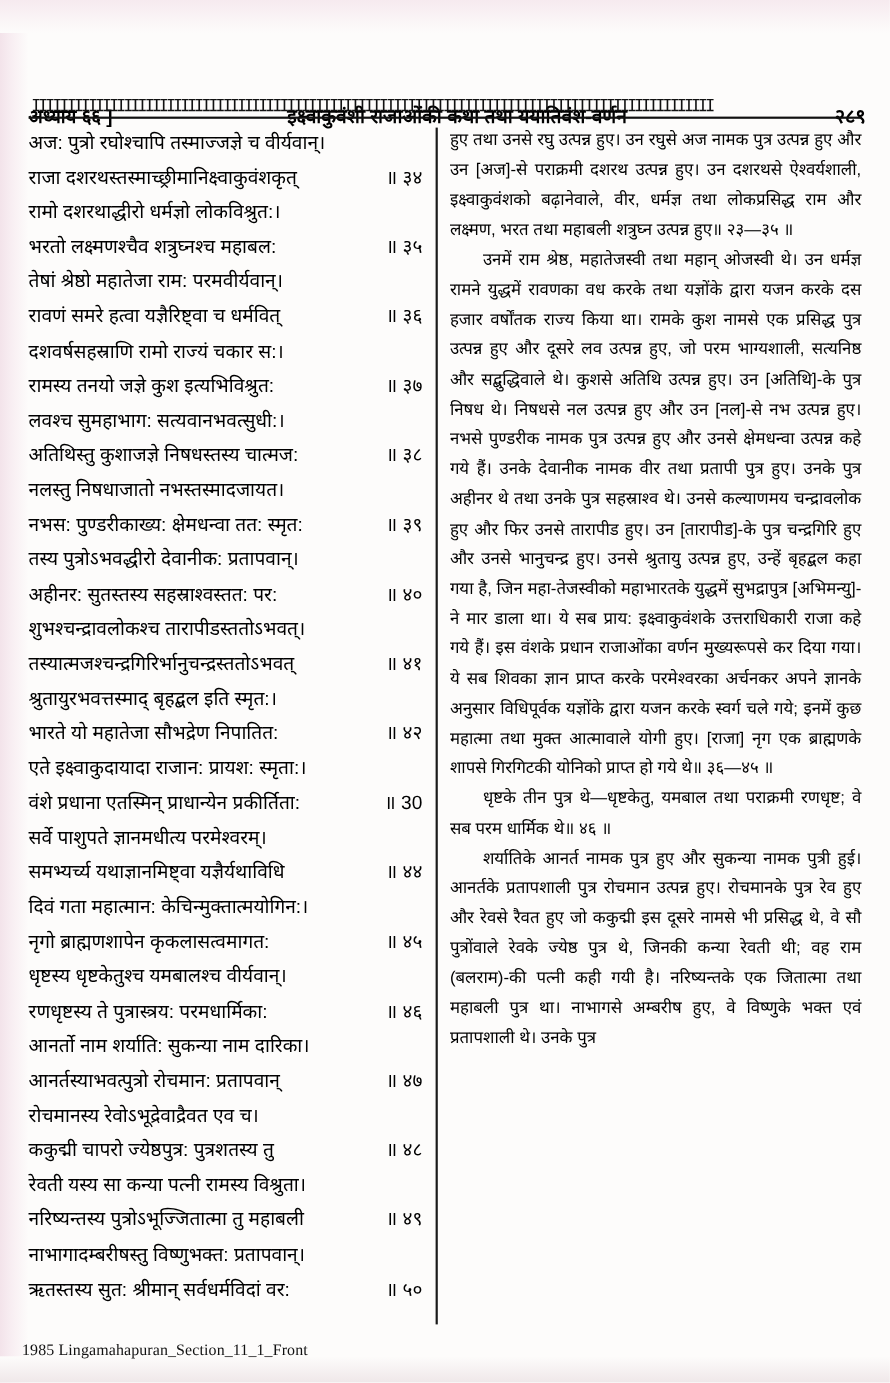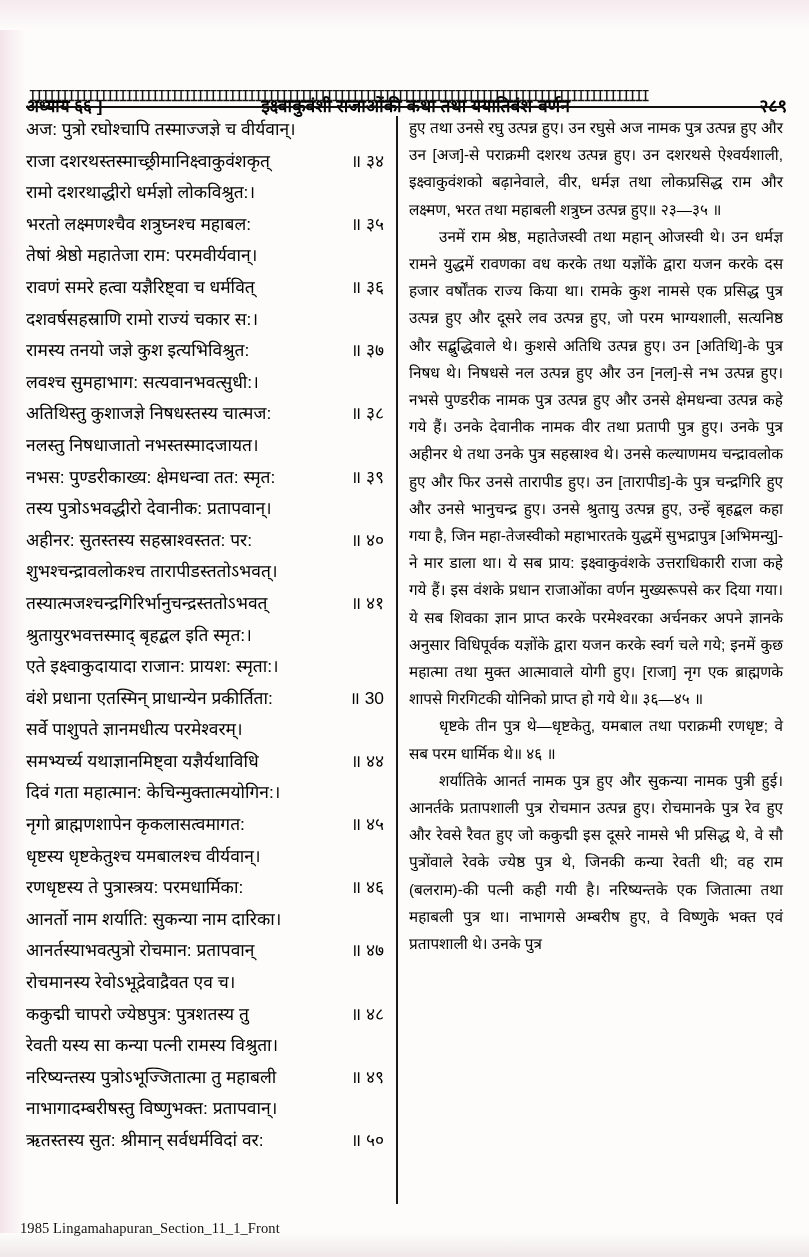--- a/index.html
+++ b/index.html
@@ -232,20 +232,24 @@
           <span class="vtext">शुभश्चन्द्रावलोकश्च तारापीडस्ततोऽभवत्।</span>
         </div>
         <div class="verse-line">
           <span class="vtext">तस्यात्मजश्चन्द्रगिरिर्भानुचन्द्रस्ततोऽभवत्</span>
           <span class="vnum">॥ ४१</span>
         </div>
         <div class="verse-line">
           <span class="vtext">श्रुतायुरभवत्तस्माद् बृहद्बल इति स्मृत:।</span>
         </div>
         <div class="verse-line">
+          <span class="vtext">भारते यो महातेजा सौभद्रेण निपातित:</span>
+          <span class="vnum">॥ ४२</span>
+        </div>
+        <div class="verse-line">
           <span class="vtext">एते इक्ष्वाकुदायादा राजान: प्रायश: स्मृता:।</span>
         </div>
         <div class="verse-line">
           <span class="vtext">वंशे प्रधाना एतस्मिन् प्राधान्येन प्रकीर्तिता:</span>
           <span class="vnum">॥ 30</span>
         </div>
         <div class="verse-line">
           <span class="vtext">सर्वे  पाशुपते  ज्ञानमधीत्य  परमेश्वरम्।</span>
         </div>
         <div class="verse-line">

